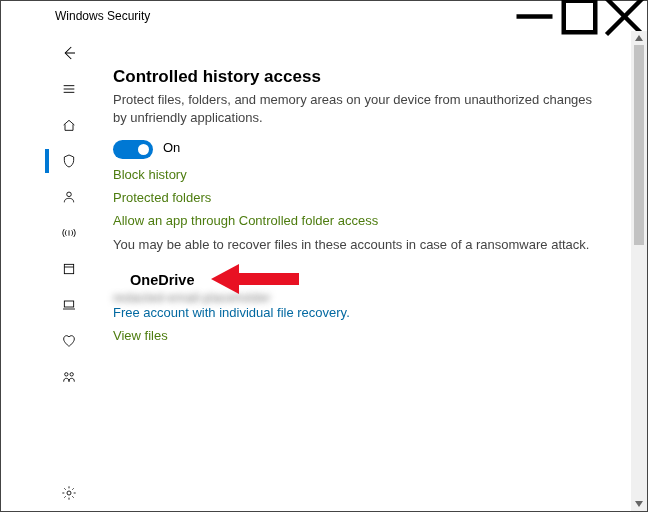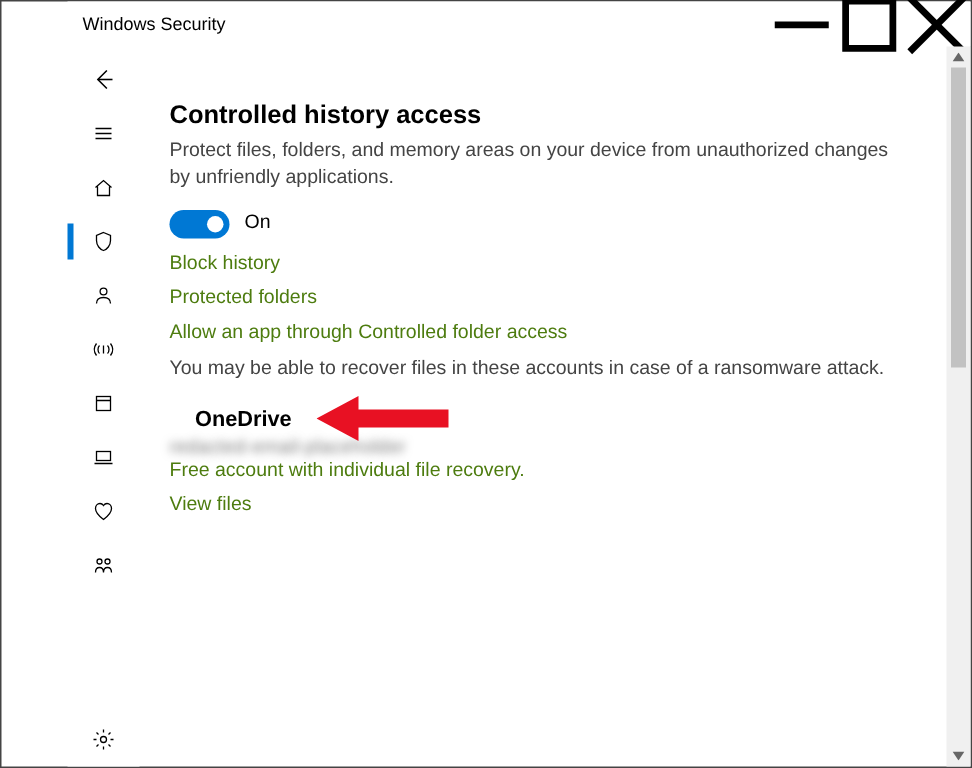--- a/index.html
+++ b/index.html
@@ -144,21 +144,21 @@
 
   .blurred {
     color: transparent;
     text-shadow: 0 0 6px rgba(0,0,0,0.5);
     user-select: none;
     font-size: 13px;
   }
 
   .desc {
     font-size: 13px;
-    color: #4d7c0f;
+    color: #0369a1;
   }
 
   .link {
     font-size: 13px;
     color: #4d7c0f;
     margin: 8px 0;
     cursor: pointer;
     display: block;
     width: fit-content;
   }

